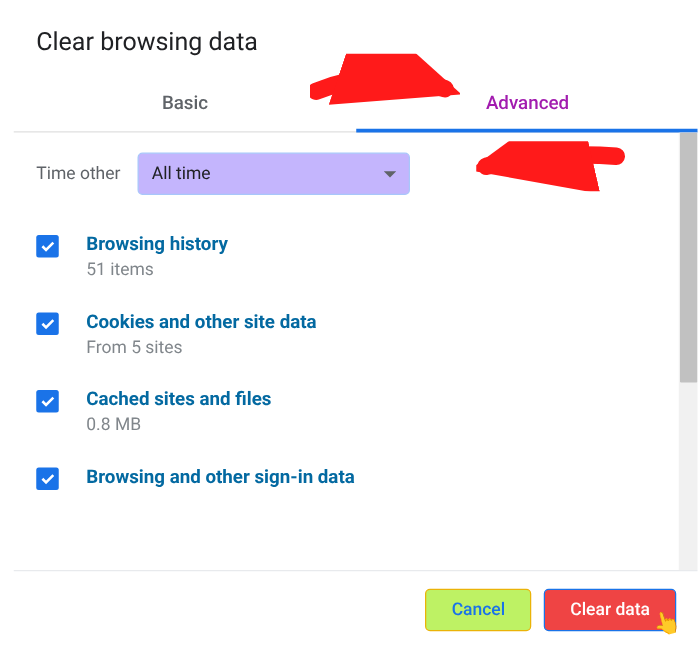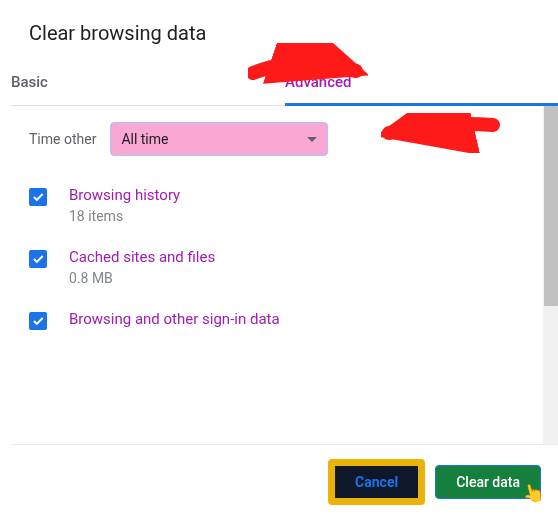--- a/index.html
+++ b/index.html
@@ -1,41 +1,41 @@
 <!DOCTYPE html>
 <html><head>
   <meta charset="utf-8">
   <style>
     * { box-sizing: border-box; margin: 0; padding: 0; }
     body { font-family: Roboto, 'Segoe UI', Arial, sans-serif; background: #fff; width: 558px; height: 518px; overflow: hidden; position: relative; }
     .dialog { width: 548px; height: 508px; margin: 11px; background: #fff; display: flex; flex-direction: column; position: relative; }
     .title { font-size: 20px; color: #202124; padding: 10px 18px 14px; font-weight: 400; }
     .tabs { display: flex; border-bottom: 1px solid #e0e0e0; position: relative; }
-    .tab { flex: 1; text-align: left; padding: 14px 0; font-size: 15px; color: #5f6368; font-weight: 500; cursor: pointer; position: relative; }
+    .tab { flex: 1; text-align: center; padding: 14px 0; font-size: 15px; color: #5f6368; font-weight: 500; cursor: pointer; position: relative; }
     .tab.active { color: #a21caf; }
     .tab.active::after { content: ''; position: absolute; left: 0; right: 0; bottom: -1px; height: 3px; background: #1a73e8; }
     .content-wrap { flex: 1; display: flex; overflow: hidden; border-bottom: 1px solid #e8eaed; }
     .content { flex: 1; padding: 16px 18px 0; overflow-y: hidden; }
     .scrollbar { width: 16px; background: #f1f1f1; position: relative; }
     .scrollbar-thumb { position: absolute; top: 0; left: 1px; right: 1px; height: 200px; background: #c1c1c1; border-radius: 1px; }
     .row-tr { display: flex; align-items: center; margin-bottom: 20px; }
     .tr-label { color: #5f6368; font-size: 14px; margin-right: 14px; }
-    .select { display: flex; align-items: center; justify-content: space-between; width: 218px; height: 34px; padding: 0 10px; background: #f9a8d4; border: 1.5px solid #a8c7fa; border-radius: 4px; font-size: 14px; color: #202124; cursor: pointer; }
+    .select { display: flex; align-items: center; justify-content: space-between; width: 218px; height: 34px; padding: 0 10px; background: #c4b5fd; border: 1.5px solid #a8c7fa; border-radius: 4px; font-size: 14px; color: #202124; cursor: pointer; }
     .caret { width: 0; height: 0; border-left: 5px solid transparent; border-right: 5px solid transparent; border-top: 5px solid #5f6368; }
     .list { }
     .item { display: flex; align-items: flex-start; padding: 10px 0 14px; }
     .checkbox { width: 18px; height: 18px; background: #1a73e8; border-radius: 2px; margin-right: 22px; margin-top: 2px; display: flex; align-items: center; justify-content: center; flex-shrink: 0; cursor: pointer; }
     .checkbox svg { width: 14px; height: 14px; }
     .item-text { }
-    .item-label { font-size: 15px; color: #a21caf; margin-bottom: 4px; }
+    .item-label { font-size: 15px; color: #0369a1; margin-bottom: 4px; font-weight: bold; }
     .item-sub { font-size: 14px; color: #80868b; }
     .footer { display: flex; justify-content: flex-end; align-items: center; padding: 14px 18px; gap: 10px; }
     .btn { padding: 8px 20px; font-size: 14px; border-radius: 4px; cursor: pointer; font-weight: 500; display: flex; align-items: center; }
-    .btn-cancel { background: #0f172a; color: #1a73e8; border: 7px solid #eab308; font-weight: bold; }
-    .btn-primary { background: #15803d; color: #fff; border: 1px solid #1a73e8; position: relative; text-align: center; }
+    .btn-cancel { background: #bef264; color: #1a73e8; border: 1px solid #eab308; }
+    .btn-primary { background: #ef4444; color: #fff; border: 1px solid #1a73e8; position: relative; text-align: center; }
     .cursor-hand { position: absolute; right: -4px; bottom: -6px; font-size: 18px; color: #000; transform: rotate(-15deg); pointer-events: none; }
     .arrow { position: absolute; pointer-events: none; }
     .arrow svg { display: block; }
   </style>
 </head>
 <body>
 
 <div class="dialog">
   <div class="title">Clear browsing data</div>
 
@@ -56,21 +56,32 @@
 
       <div class="list">
         <div class="item">
           <div class="checkbox">
               <svg viewBox="0 0 24 24">
                 <path fill="none" stroke="#fff" stroke-width="3.5" d="M5 12l5 5L20 7"></path>
               </svg>
             </div>
           <div class="item-text">
             <div class="item-label">Browsing history</div>
-            <div class="item-sub">18 items</div>
+            <div class="item-sub">51 items</div>
+          </div>
+        </div>
+        <div class="item">
+          <div class="checkbox">
+              <svg viewBox="0 0 24 24">
+                <path fill="none" stroke="#fff" stroke-width="3.5" d="M5 12l5 5L20 7"></path>
+              </svg>
+            </div>
+          <div class="item-text">
+            <div class="item-label">Cookies and other site data</div>
+            <div class="item-sub">From 5 sites</div>
           </div>
         </div>
         <div class="item">
           <div class="checkbox">
               <svg viewBox="0 0 24 24">
                 <path fill="none" stroke="#fff" stroke-width="3.5" d="M5 12l5 5L20 7"></path>
               </svg>
             </div>
           <div class="item-text">
             <div class="item-label">Cached sites and files</div>

